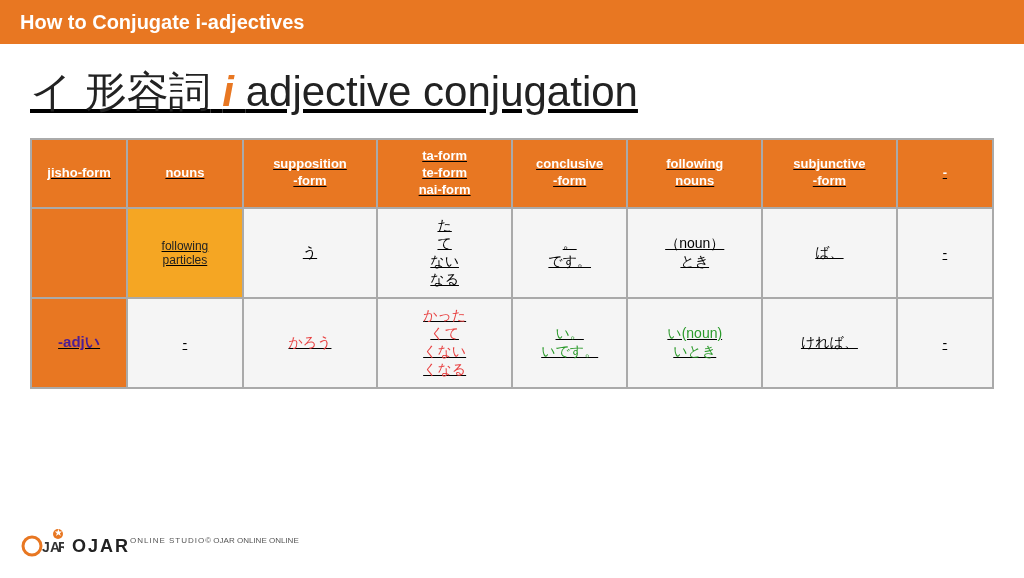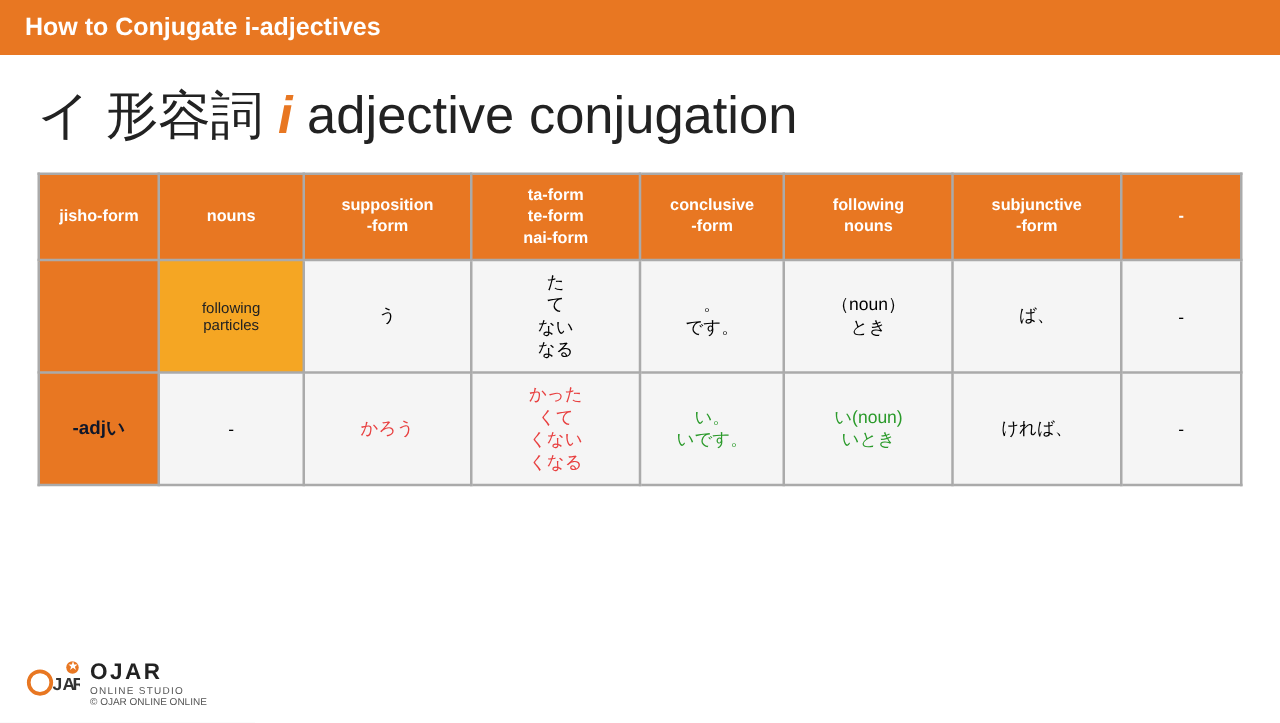--- a/index.html
+++ b/index.html
@@ -20,20 +20,21 @@
       padding: 4px 20px;
       height: 44px;
       display: flex;
       align-items: center;
     }
 
     .main-content {
       background: white;
       padding: 20px 30px;
       height: calc(578px - 44px);
+      text-decoration: underline;
     }
 
     .page-title {
       font-size: 42px;
       font-weight: normal;
       margin-bottom: 18px;
       color: #222;
     }
 
     .page-title .i-letter {
@@ -100,21 +101,21 @@
       position: absolute;
       bottom: 10px;
       left: 20px;
       display: flex;
       align-items: center;
       gap: 8px;
     }
 
     .logo-text-block {
       display: flex;
-      flex-direction: column;
+      flex-direction: row;
     }
 
     
     .logo-svg {
       width: 44px;
       height: 44px;
     }
 
     col.col1 { width: 10%; }
     col.col2 { width: 12%; }
@@ -174,21 +175,21 @@
         <td class="light-orange-cell small-text">following<br>particles</td>
         <td>う</td>
         <td>た<br>て<br>ない<br>なる</td>
         <td>。<br>です。</td>
         <td>（noun）<br>とき</td>
         <td>ば、</td>
         <td>-</td>
       </tr>
 
       <tr>
-        <td class="orange-cell" style="color:#0f172a;font-size:15px;font-weight:bold;">-adjい</td>
+        <td class="orange-cell" style="color:#4c1d95;font-size:15px;font-weight:bold;">-adjい</td>
         <td>-</td>
         <td><span class="red-text">かろう</span></td>
         <td>
           <span class="red-text">かった<br>くて<br>くない<br>くなる</span>
         </td>
         <td>
           <span class="green-text">い。<br>いです。</span>
         </td>
         <td>
           <span class="green-text">い(noun)<br>いとき</span>

